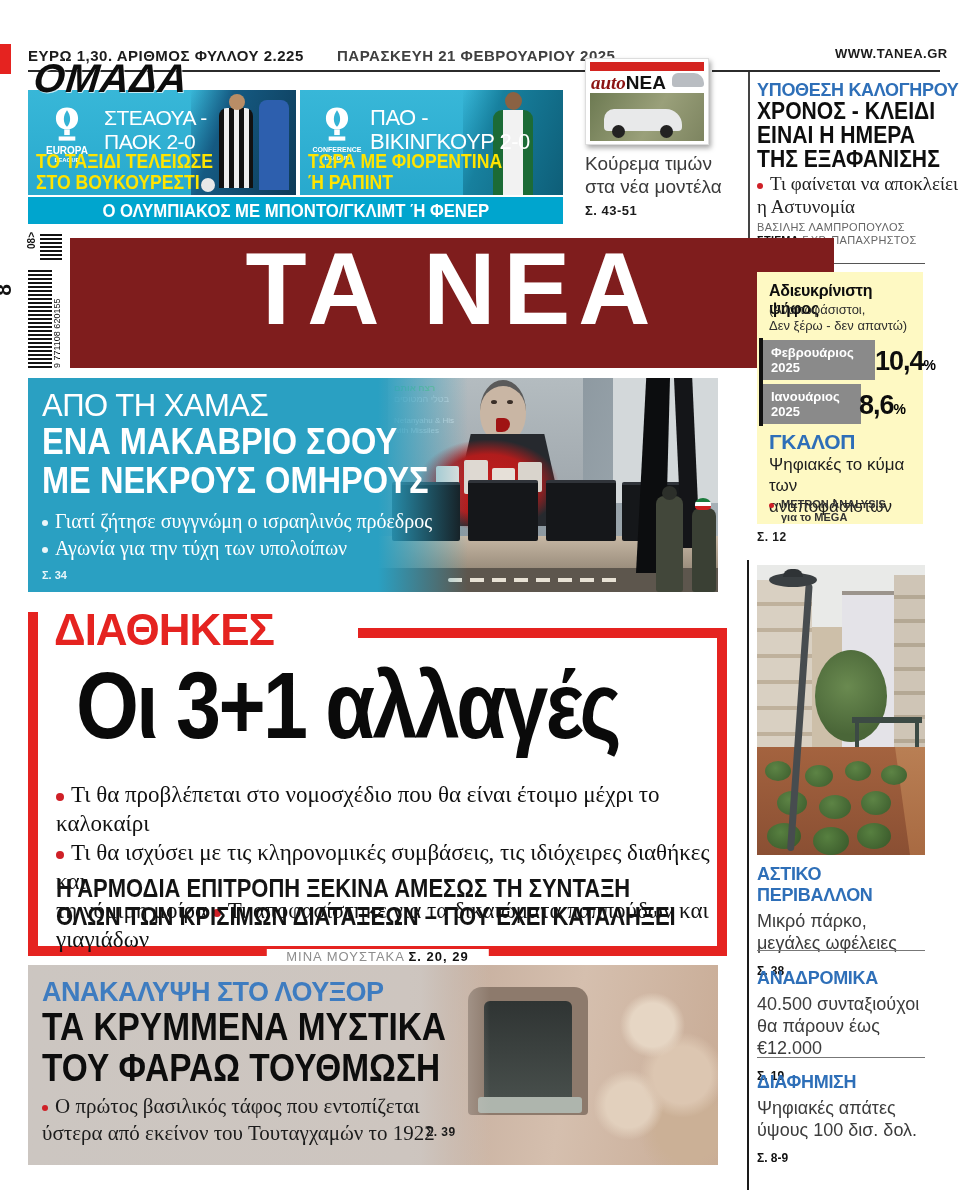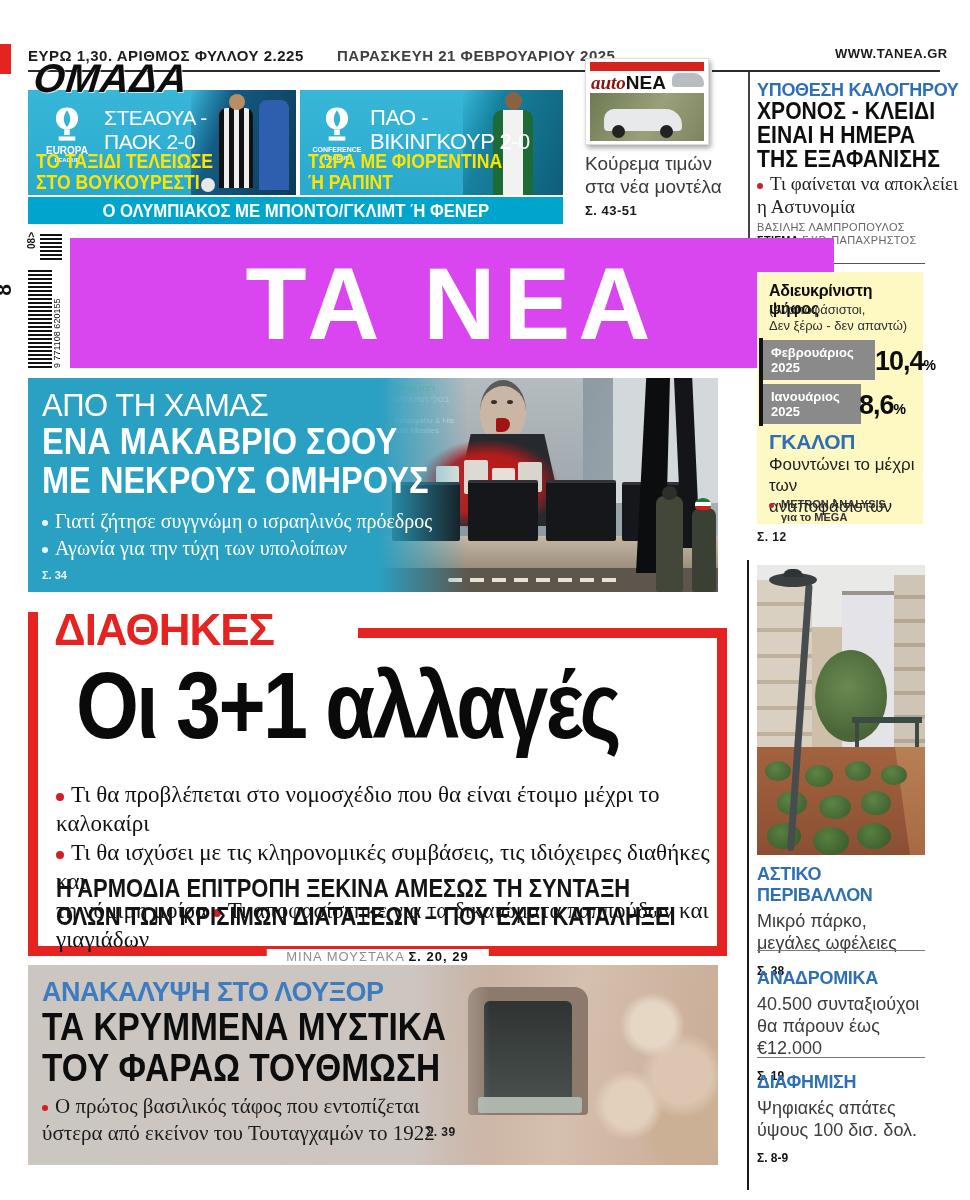--- a/index.html
+++ b/index.html
@@ -134,21 +134,21 @@
   <div class="abs pageref" style="left:757px;top:246px;font-size:12px;">Σ. 5, 37</div>
   <div class="abs" style="left:757px;top:263px;width:168px;height:1px;background:#555;"></div>
 
   <div class="abs" style="left:28px;top:230px;width:38px;height:140px;">
     <div class="abs vtext" style="left:-2px;top:2px;font-size:10px;font-weight:bold;color:#111;">08&gt;</div>
     <div class="abs stripes" style="left:12px;top:4px;width:22px;height:28px;"></div>
     <div class="abs stripes" style="left:0px;top:40px;width:24px;height:98px;"></div>
     <div class="abs vtext" style="left:24px;top:40px;height:98px;font-size:9px;color:#111;">9 771108 620155</div>
   </div>
 
-  <div class="abs" style="left:70px;top:238px;width:764px;height:130px;background:#d946ef;display:flex;align-items:center;justify-content:center;">
+  <div class="abs" style="left:70px;top:238px;width:764px;height:130px;background:#7f1d1d;display:flex;align-items:flex-start;justify-content:center;">
     <span style="color:#fff;font-weight:900;font-size:100px;letter-spacing:8px;line-height:100px;transform:scaleY(1.02);">ΤΑ ΝΕΑ</span>
   </div>
 
   <div class="abs" style="left:28px;top:378px;width:690px;height:214px;background:#2aa0c2;overflow:hidden;">
     <div class="abs" style="left:350px;top:0;width:340px;height:214px;background:linear-gradient(105deg,#9aa6ad 0%,#8a969e 45%,#aab4ba 100%);">
       <div class="abs" style="left:235px;top:0;width:105px;height:125px;background:#d3d8da;"></div>
       <div class="abs" style="left:10px;top:0;width:195px;height:148px;background:linear-gradient(180deg,#b4bcc0,#9aa2a8);">
         <div class="abs" style="left:6px;top:5px;font-size:9px;color:#7cc68b;font-weight:bold;">רצח אותם</div>
         <div class="abs" style="left:6px;top:16px;font-size:9px;color:#cfd6da;">בטלי המטוסים</div>
         <div class="abs" style="left:6px;top:38px;font-size:8px;color:#d8dde0;">Netanyahu &amp; His</div>
@@ -208,21 +208,21 @@
     </div>
     <div class="abs poll-barlabel" style="left:6px;top:112px;width:82px;">
       <div>Ιανουάριος</div>
       <div>2025</div>
     </div>
     <div class="abs" style="left:102px;top:118px;">
       <span class="poll-val">8,6</span><span class="poll-unit">%</span>
     </div>
     <div class="abs" style="left:12px;top:158px;font-size:21px;font-weight:900;color:#2e6fb8;letter-spacing:-0.3px;">ΓΚΑΛΟΠ</div>
     <div class="abs" style="left:12px;top:182px;font-size:17px;line-height:21px;color:#1e1e1e;">
-      <div>Φουντώνει το μέχρι</div>
+      <div>Ψηφιακές το κύμα</div>
       <div>των αναποφάσιστων</div>
     </div>
     <div class="abs" style="left:12px;top:226px;font-size:11px;line-height:13px;color:#333;font-weight:bold;">
       <span class="dot small" style="width:5px;height:5px;"></span><span>METRON ANALYSIS</span>
       <div style="margin-left:12px;">για το MEGA</div>
     </div>
   </div>
   <div class="abs pageref" style="left:757px;top:530px;font-size:12px;">Σ. 12</div>
 
   <div class="abs" style="left:28px;top:612px;width:699px;height:344px;">

